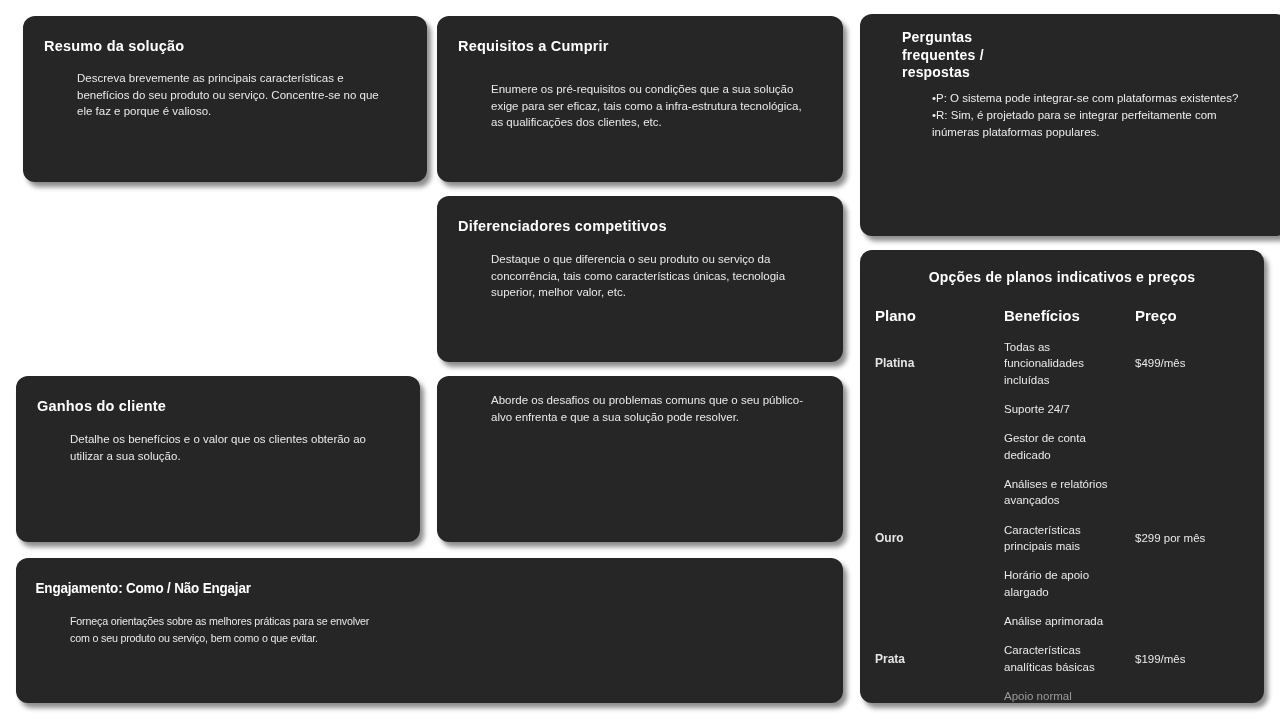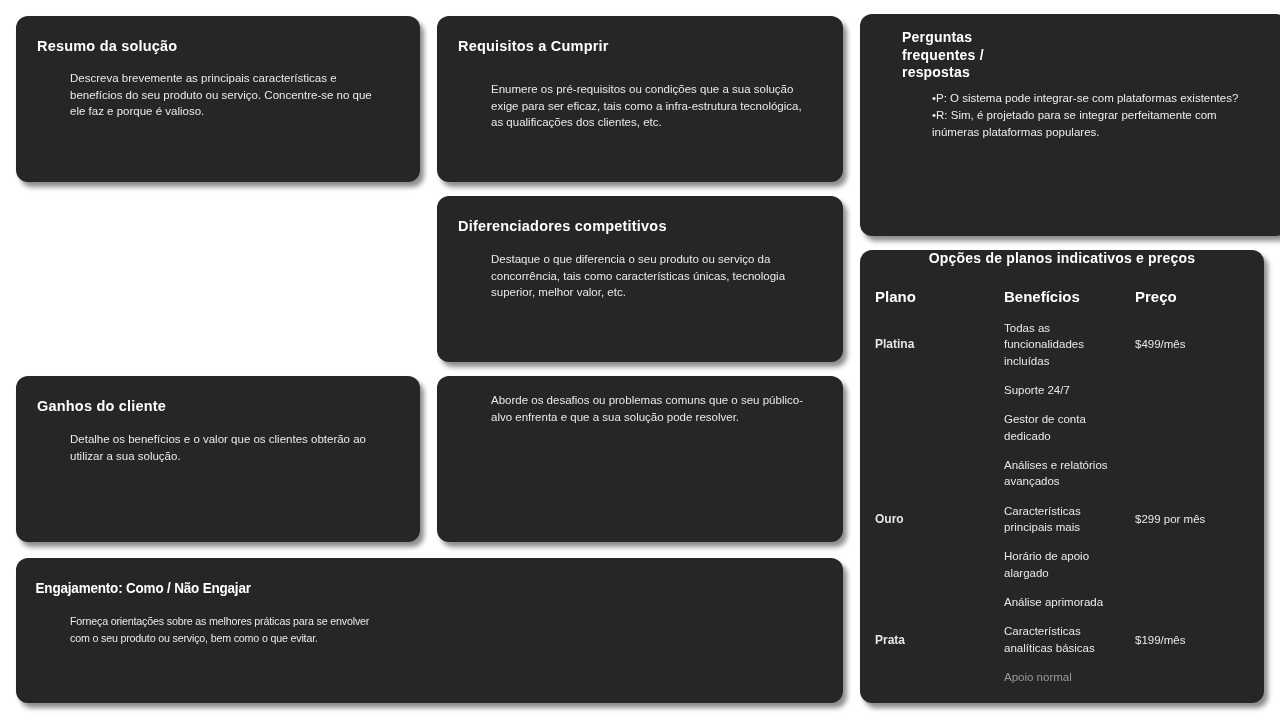--- a/index.html
+++ b/index.html
@@ -28,21 +28,21 @@
   }
   .card-body {
     font-size: 11.5px;
     line-height: 1.45;
     margin: 16px 24px 0 54px;
     color: #e9e9e9;
   }
   .w318 { width: 318px; }
 
   
-  #card-resumo          { left: 16px;  top: 16px;  width: 404px; height: 166px; }
+  #card-resumo          { left: 23px;  top: 16px;  width: 404px; height: 166px; }
   #card-requisitos      { left: 437px; top: 16px;  width: 406px; height: 166px; }
   #card-publico         { left: 16px;  top: 196px; width: 404px; height: 166px; }
   #card-diferenciadores { left: 437px; top: 196px; width: 406px; height: 166px; }
   #card-ganhos          { left: 16px;  top: 376px; width: 404px; height: 166px; }
   #card-pontos          { left: 437px; top: 376px; width: 406px; height: 166px; }
   #card-engajamento     { left: 16px;  top: 558px; width: 827px; height: 145px; }
   #card-faq             { left: 860px; top: 14px;  width: 404px; height: 222px; padding-left: 24px; }
   #card-pricing         { left: 860px; top: 250px; width: 404px; height: 453px; overflow: visible; }
 
   
@@ -62,20 +62,21 @@
   #card-faq .card-title { padding: 15px 18px 0 18px; width: 140px; font-size: 14px; }
   .faq-items { margin: 8px 20px 0 48px; width: 308px; font-size: 11.5px; line-height: 1.5; }
   .faq-item { margin: 0; }
 
   
   #card-pricing .pricing-title {
     color: #ffffff;
     font-weight: bold;
     font-size: 14px;
     text-align: center;
+    padding-top: 19px;
     letter-spacing: 0.2px;
   }
   .price-table { margin: 22px 14px 0 15px; font-size: 11.5px; }
   .price-row {
     display: grid;
     grid-template-columns: 129px 131px 1fr;
     align-items: center;
     margin-bottom: 13px;
   }
   .price-row.header { margin-bottom: 15px; }

